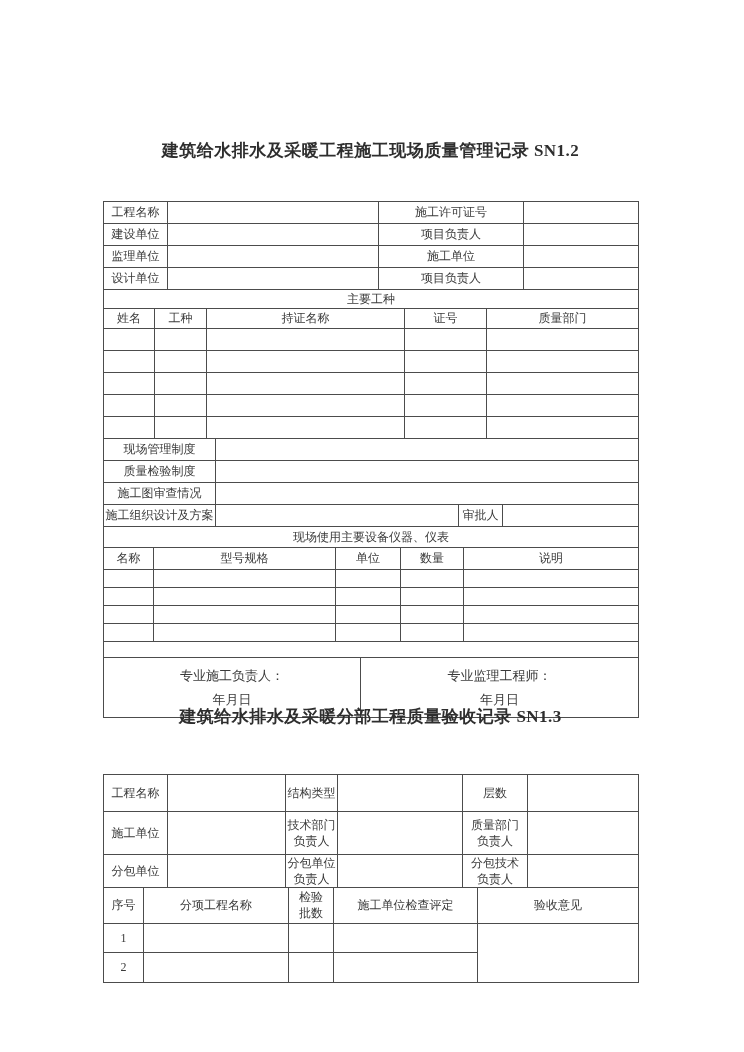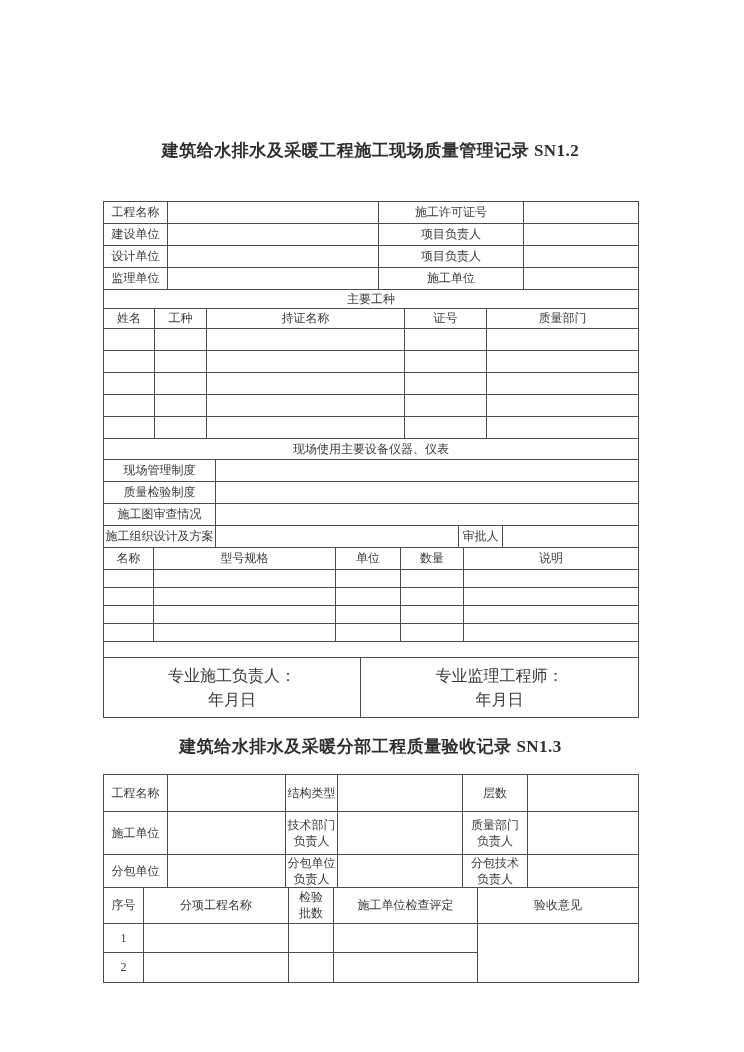--- a/index.html
+++ b/index.html
@@ -12,21 +12,21 @@
     overflow:hidden;
   }
   .doc-title {
     position:absolute; left:0; width:741px;
     text-align:center;
     font-size:17px; font-weight:bold;
     letter-spacing:0.5px;
     color:#2e2e2e;
   }
   #title1 { top:139px; }
-  #title2 { top:735px; }
+  #title2 { top:705px; }
 
   .tbl-wrap { position:absolute; left:103px; width:535px;margin-top:36px; }
   #table1 { top:165px; }
   #table2 { top:738px; }
 
   table.sec {
     border-collapse:collapse;
     table-layout:fixed;
     width:535px;
   }
@@ -55,21 +55,21 @@
   tr.h37 { height:37px; }
   tr.h39 { height:24px; }
   tr.h43 { height:43px; }
   tr.h60 { height:60px; }
 
   td.sig {
     text-align:left;
     vertical-align:middle;
     padding-left:9px;
   }
-  td.sig span { display:block; line-height:24px; font-size:16px; }
+  td.sig span { display:block; line-height:24px; font-size:13px; }
 </style>
 </head>
 <body>
 
 <div class="doc-title" id="title1">建筑给水排水及采暖工程施工现场质量管理记录 SN1.2</div>
 
 <div class="tbl-wrap" id="table1">
 
   <table class="sec">
     <colgroup>
@@ -85,29 +85,29 @@
       <td>施工许可证号</td>
       <td></td>
     </tr>
     <tr class="h22">
       <td>建设单位</td>
       <td></td>
       <td>项目负责人</td>
       <td></td>
     </tr>
     <tr class="h22">
+      <td>监理单位</td>
+      <td></td>
+      <td>施工单位</td>
+      <td></td>
+    </tr>
+    <tr class="h22">
       <td>设计单位</td>
       <td></td>
       <td>项目负责人</td>
-      <td></td>
-    </tr>
-    <tr class="h22">
-      <td>监理单位</td>
-      <td></td>
-      <td>施工单位</td>
       <td></td>
     </tr>
   </tbody>
     </table>
 
   <table class="sec stack">
     <colgroup>
         <col style="width:535px">
       </colgroup>
     <tbody>
@@ -166,31 +166,20 @@
           <td></td>
           <td></td>
           <td></td>
           <td></td>
         </tr>
   </tbody>
     </table>
 
   <table class="sec stack">
     <colgroup>
-        <col style="width:535px">
-      </colgroup>
-    <tbody>
-        <tr class="h21">
-      <td>现场使用主要设备仪器、仪表</td>
-    </tr>
-  </tbody>
-    </table>
-
-  <table class="sec stack">
-    <colgroup>
         <col style="width:112px">
         <col style="width:243px">
         <col style="width:44px">
         <col style="width:136px">
       </colgroup>
     <tbody>
         <tr class="h22">
       <td>现场管理制度</td>
       <td colspan="3"></td>
     </tr>
@@ -200,20 +189,31 @@
     </tr>
     <tr class="h22">
       <td>施工图审查情况</td>
       <td colspan="3"></td>
     </tr>
     <tr class="h22">
       <td>施工组织设计及方案</td>
       <td></td>
       <td>审批人</td>
       <td></td>
+    </tr>
+  </tbody>
+    </table>
+
+  <table class="sec stack">
+    <colgroup>
+        <col style="width:535px">
+      </colgroup>
+    <tbody>
+        <tr class="h21">
+      <td>现场使用主要设备仪器、仪表</td>
     </tr>
   </tbody>
     </table>
 
   <table class="sec stack">
     <colgroup>
         <col style="width:50px">
         <col style="width:182px">
         <col style="width:65px">
         <col style="width:63px">

